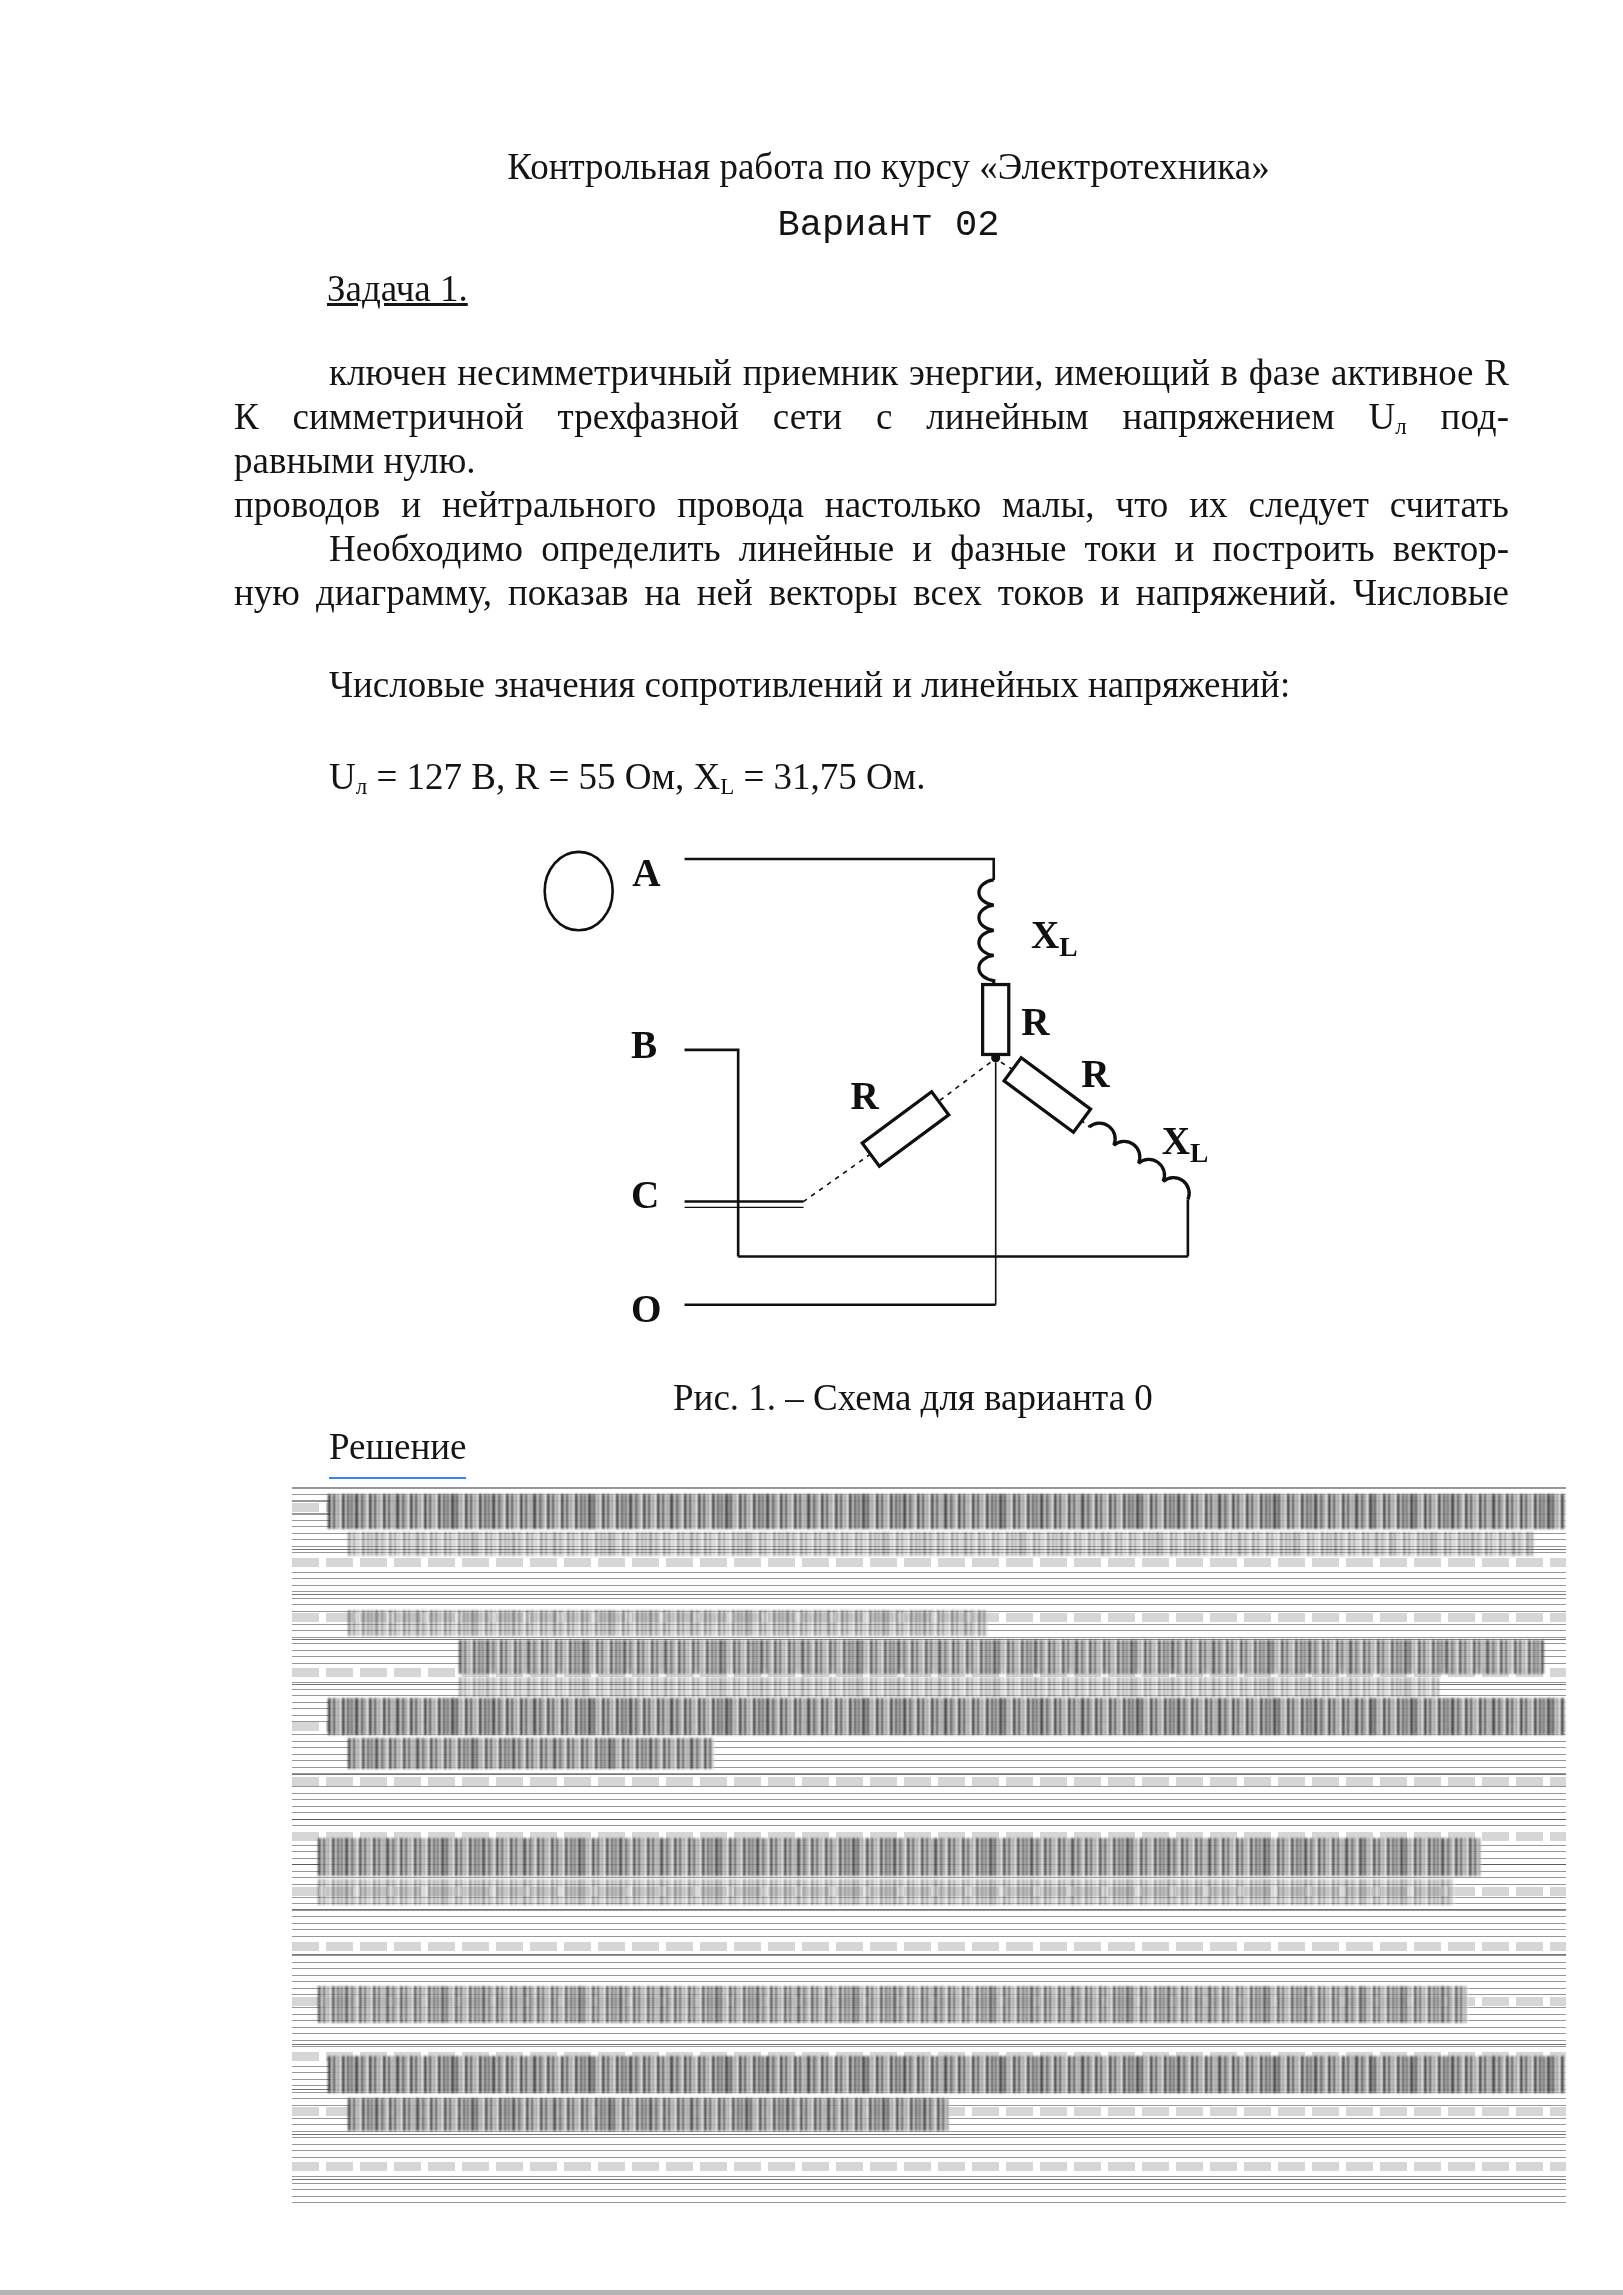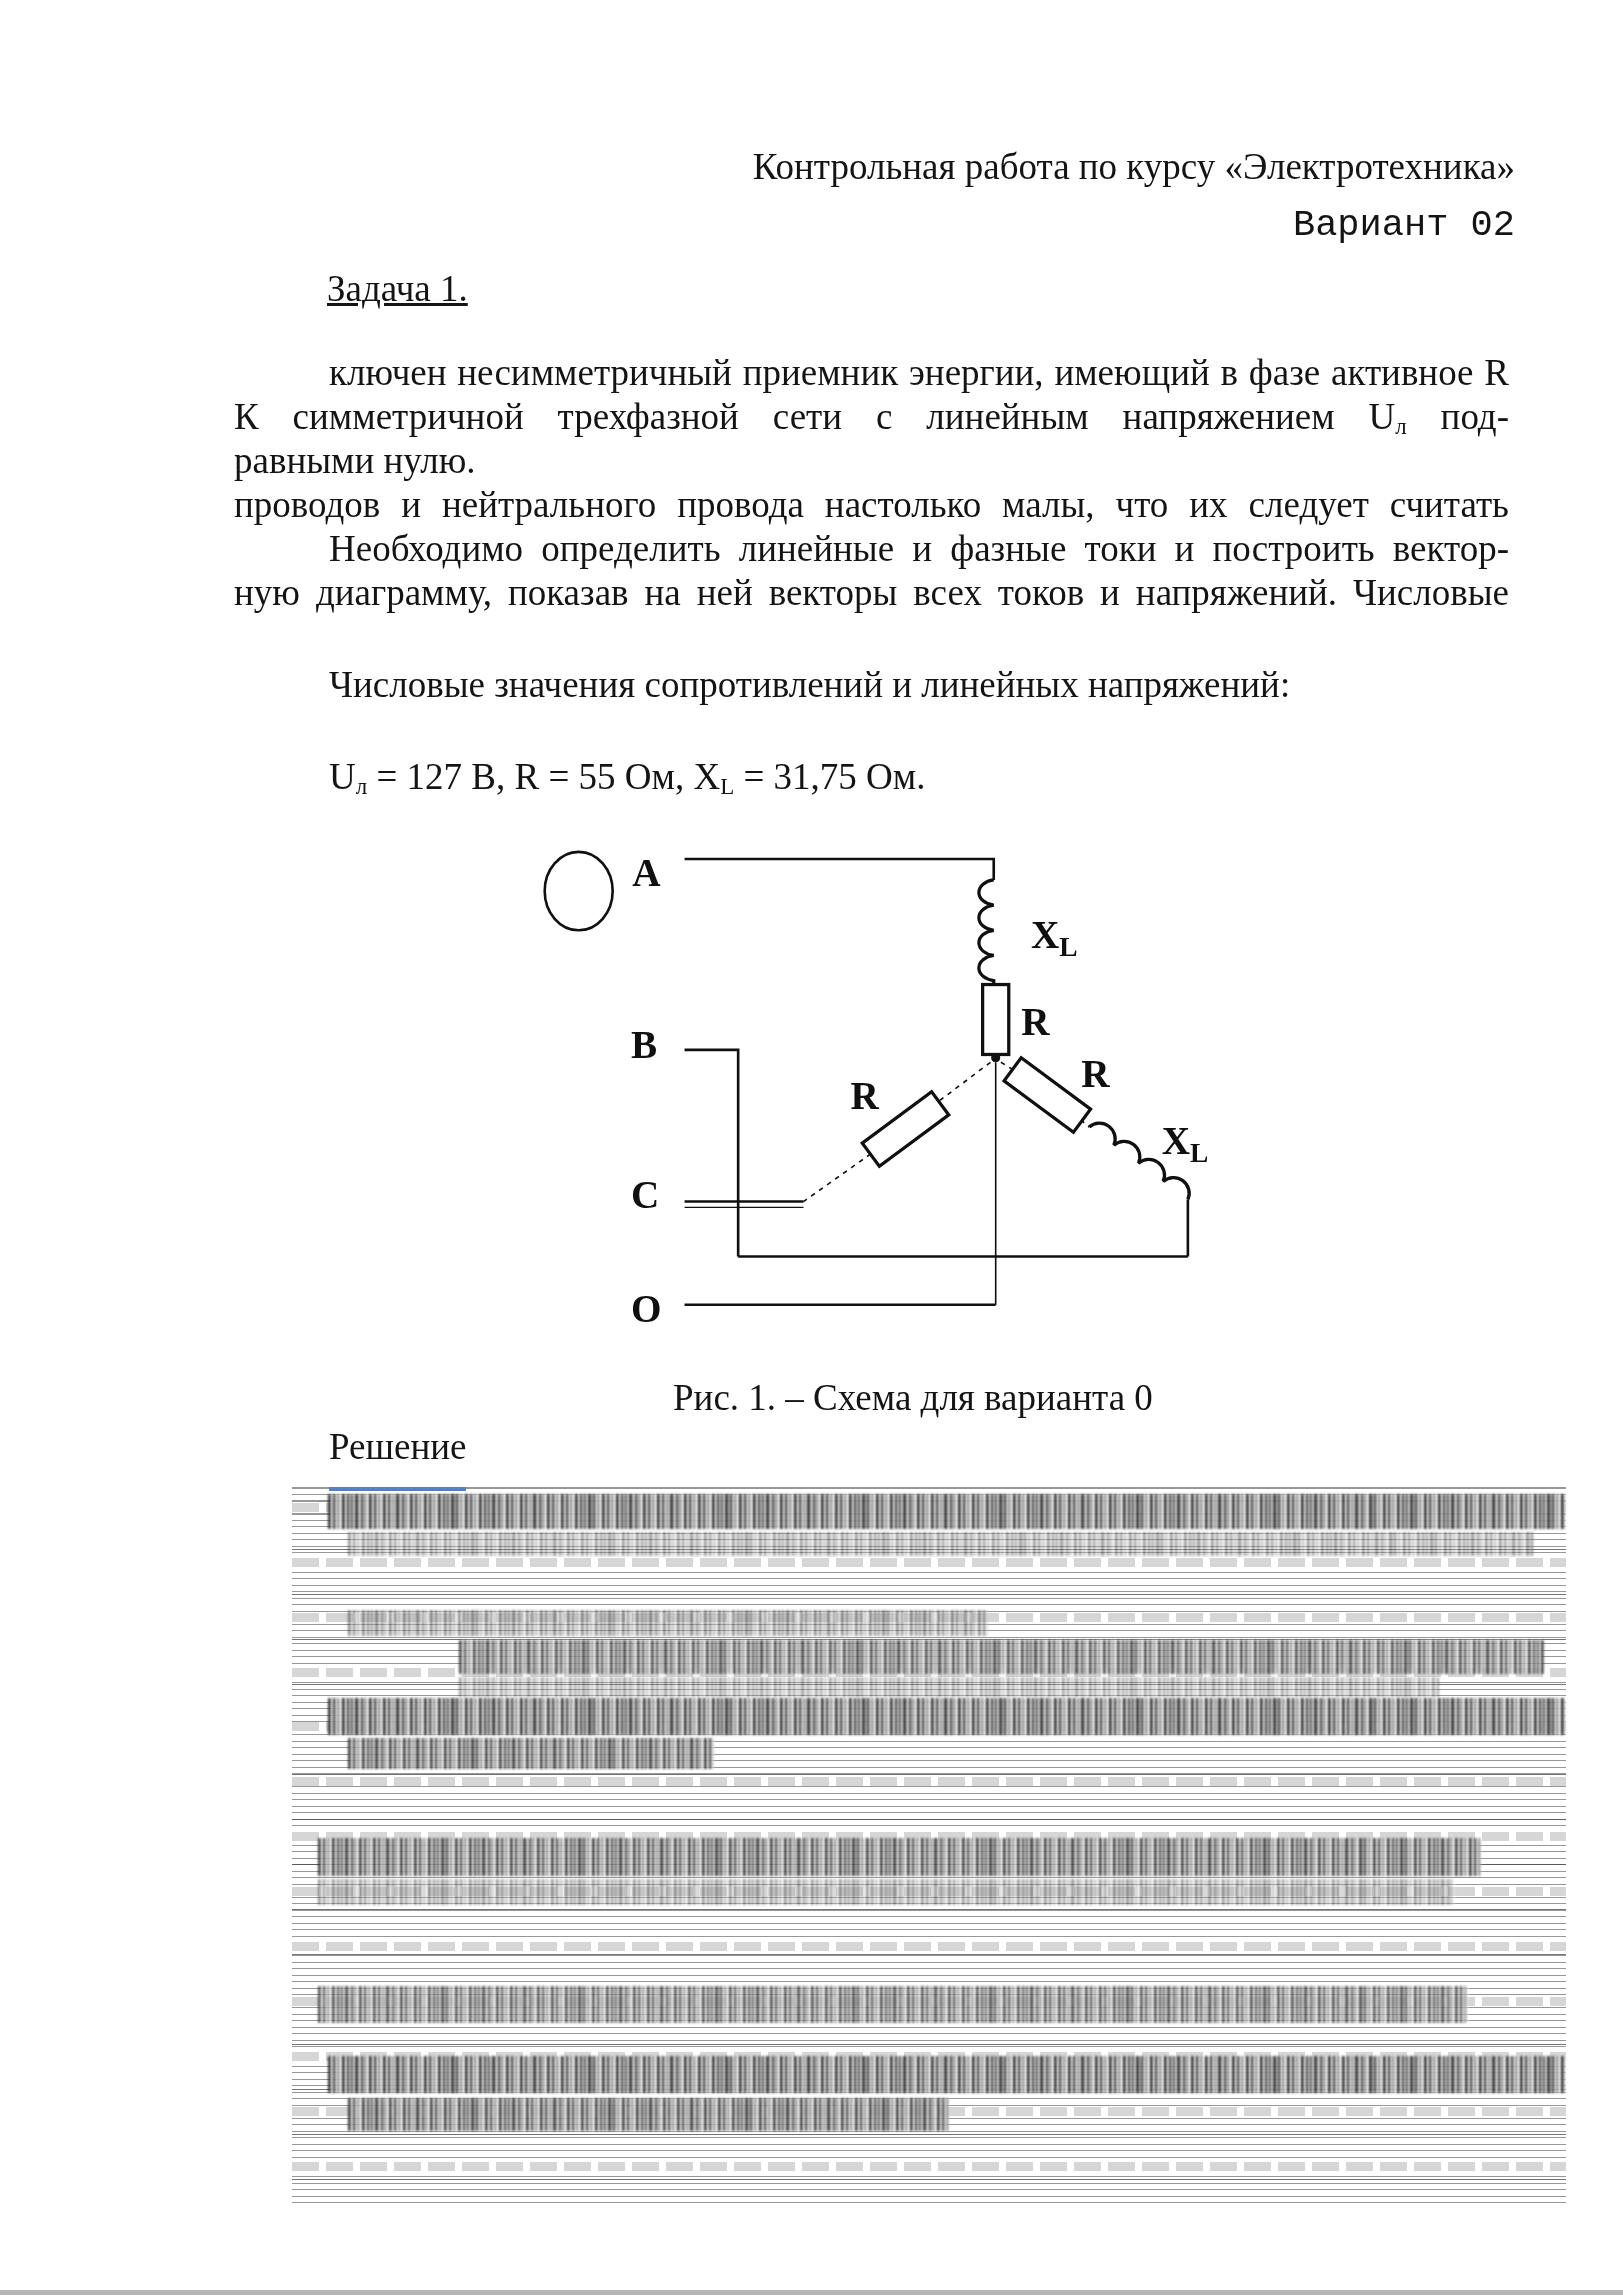--- a/index.html
+++ b/index.html
@@ -1,40 +1,40 @@
 <!DOCTYPE html>
 <html style="font-size:10.5px"><head>
 <meta charset="utf-8">
 <style>
   html,body{margin:0;padding:0;background:#e9e9e9;}
   .page{
     position:relative; width:1624px; height:2295px; background:#ffffff;
     font-family:"Liberation Serif","DejaVu Serif",serif; color:#141414;
     overflow:hidden; margin:0 auto;
   }
-  .centerline{position:absolute; left:240px; width:1275px; text-align:right;
+  .centerline{position:absolute; left:251px; width:1275px; text-align:center;
     font-size:37px; line-height:44px; white-space:nowrap;}
   .doc-title{top:145px;}
   .doc-variant{top:203px;font-family:Liberation Mono, monospace;}
   .task-heading{position:absolute; left:327px; top:267px; font-size:37px; line-height:44px;text-decoration:underline;}
   .textflow{position:absolute; left:234px; top:351px; width:1275px;
     font-size:37px; line-height:44px; text-align:left;}
   .textflow .line{height:44px; overflow:hidden; text-align:justify;}
   .textflow .line.jx::after{content:""; display:inline-block; width:100%; height:0;}
   .para .line:first-child{padding-left:95px;}
   .single-line{height:44px; overflow:hidden; padding-left:95px;margin-top:48px;}
   sub{font-size:0.62em; line-height:0; position:relative; vertical-align:baseline; top:0.2em;}
   .circuit{position:absolute; left:529px; top:840px; width:719px; height:510px;}
   .circuit text{font-family:"Liberation Serif","DejaVu Serif",serif; font-weight:bold;
     font-size:60px; fill:#101010;}
   .circuit .svgsub{font-size:42px;}
   .figure-caption{position:absolute; left:673px; top:1376px; font-size:37px;
     line-height:44px; white-space:nowrap;}
   .solution-heading{position:absolute; left:329px; top:1426px; font-size:37px; line-height:42px;}
-  .solution-heading span{display:inline-block; border-bottom:4px solid #3b82f6; padding-bottom:19px;}
+  .solution-heading span{display:inline-block; border-bottom:2px solid #3b82f6; padding-bottom:9px;}
   .obscured{
     position:absolute; left:292px; top:1482px; width:1274px; height:724px;
     background-image:
       repeating-linear-gradient(180deg, rgba(70,70,70,0.0) 0px, rgba(70,70,70,0.0) 21.6px,
         rgba(70,70,70,0.75) 21.6px, rgba(70,70,70,0.75) 23px, rgba(70,70,70,0.0) 23px, rgba(70,70,70,0.0) 45px),
       repeating-linear-gradient(180deg, rgba(125,125,125,0.0) 0px, rgba(125,125,125,0.0) 5.2px,
         rgba(125,125,125,0.8) 5.2px, rgba(125,125,125,0.8) 6.5px);
   }
   .band{position:absolute; left:0; width:100%; height:8.5px;
     background:repeating-linear-gradient(90deg,#d6d6d6 0 27.4px,#ffffff 27.4px 34px);}

